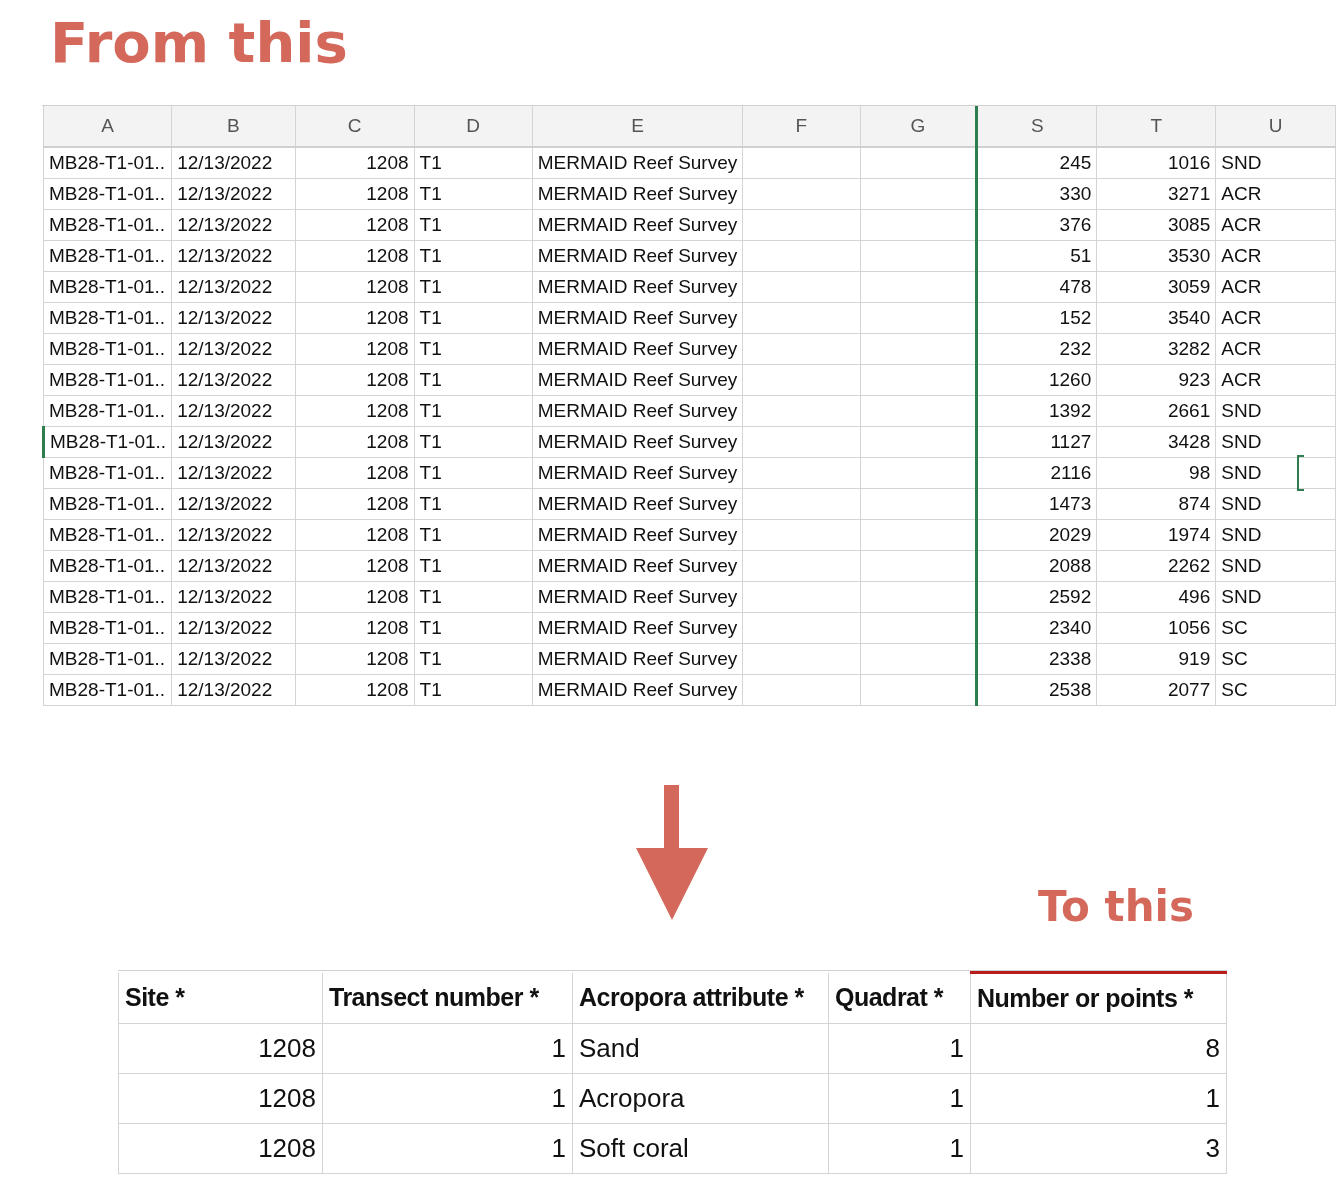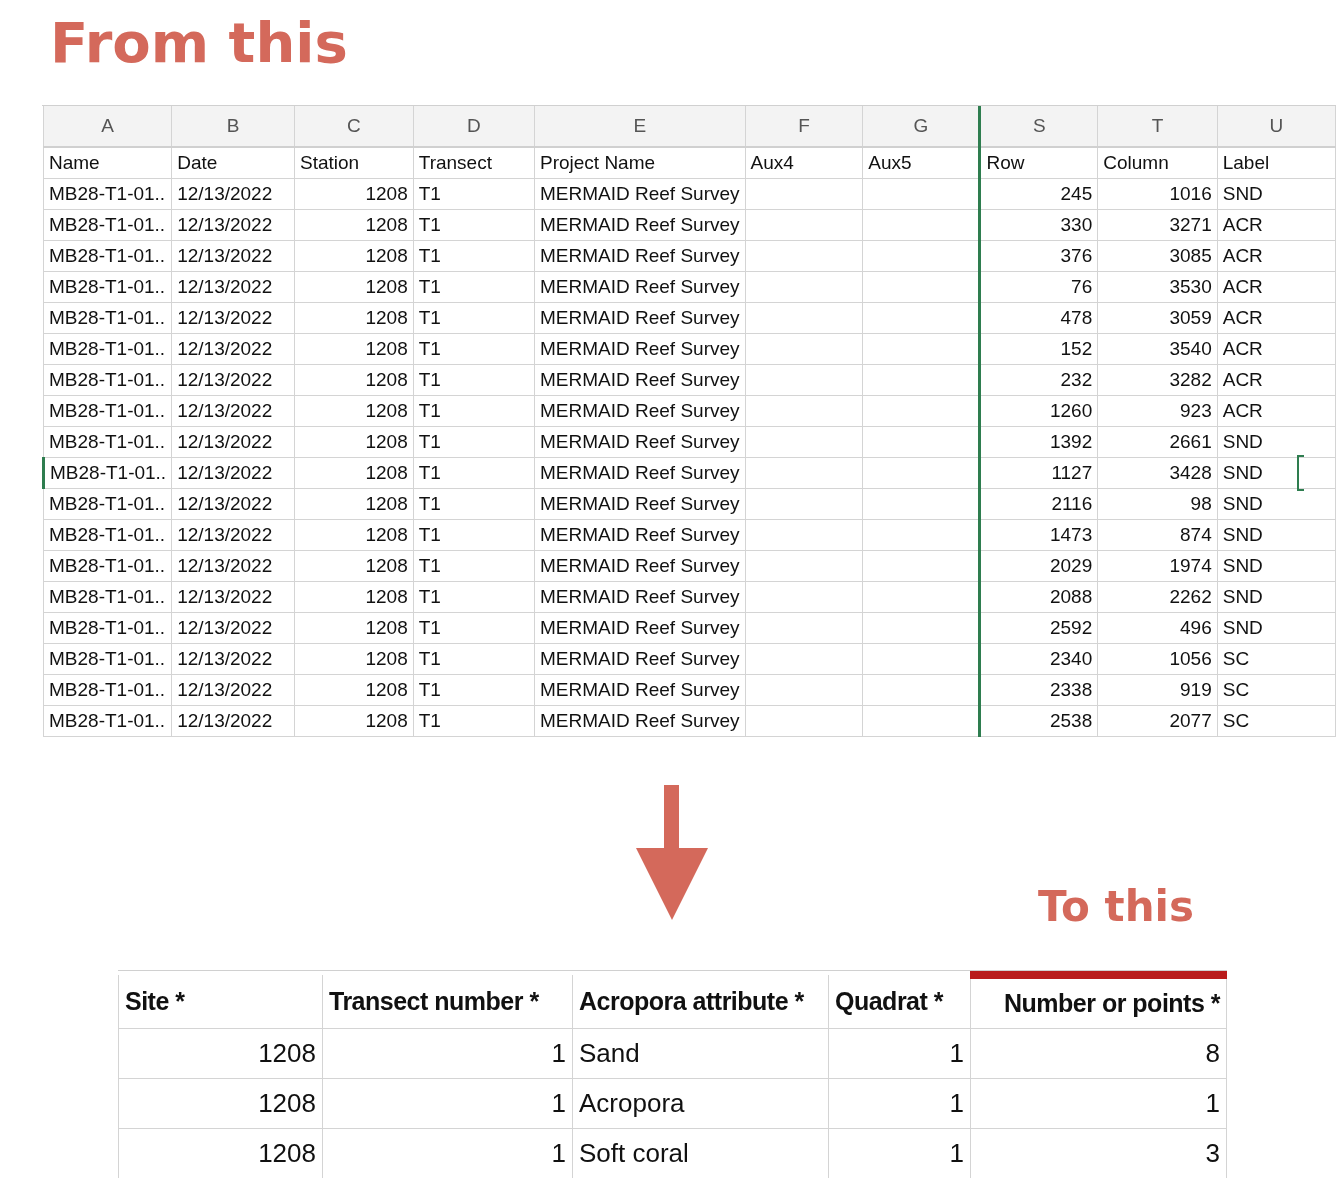--- a/index.html
+++ b/index.html
@@ -24,21 +24,21 @@
   
   .arrow { position:absolute; left:636px; top:785px; width:72px; height:135px; }
 
   
   .target { position:absolute; left:118px; top:970px; border-top:1px solid #d0d0d0; }
   .target table { border-collapse:collapse; table-layout:fixed; font-size:26px; color:#111; font-family:"Liberation Sans", sans-serif; }
   .target td { height:41px; padding:4px 6px; border-right:1px solid #d4d4d4; border-bottom:1px solid #d4d4d4; white-space:nowrap; overflow:hidden; }
   .target tr.hdr td { font-weight:700; font-size:25px; letter-spacing:-0.5px; }
   .target td.num { text-align:right; }
   .target td.first { border-left:1px solid #d4d4d4; }
-  .target td.sel-top { border-top:8px solid #b91c1c;text-align:right; }
+  .target td.sel-top { border-top:3px solid #b91c1c; }
 </style>
 </head>
 <body>
 
 <div class="title title-from">From this</div>
 
 <div class="sheet">
   <table>
     <colgroup>
       <col style="width:126px">
@@ -60,32 +60,20 @@
         <th>D</th>
         <th>E</th>
         <th>F</th>
         <th>G</th>
         <th class="freeze">S</th>
         <th>T</th>
         <th>U</th>
       </tr>
     </thead>
     <tbody id="src-body">
-      <tr class="hdr">
-        <td class="first">Name</td>
-        <td>Date</td>
-        <td>Station</td>
-        <td>Transect</td>
-        <td class="clip" style="overflow:hidden;">Project Name</td>
-        <td>Aux4</td>
-        <td>Aux5</td>
-        <td class="freeze">Row</td>
-        <td>Column</td>
-        <td>Label</td>
-      </tr>
     <tr>
           <td class="first">MB28-T1-01..</td>
           <td>12/13/2022</td>
           <td class="num">1208</td>
           <td>T1</td>
           <td style="overflow: visible;">MERMAID Reef Survey</td>
           <td></td>
           <td></td>
           <td class="num freeze">245</td>
           <td class="num">1016</td>
@@ -116,21 +104,21 @@
           <td>ACR</td>
         </tr>
         <tr>
           <td class="first">MB28-T1-01..</td>
           <td>12/13/2022</td>
           <td class="num">1208</td>
           <td>T1</td>
           <td style="overflow: visible;">MERMAID Reef Survey</td>
           <td></td>
           <td></td>
-          <td class="num freeze">76</td>
+          <td class="num freeze">51</td>
           <td class="num">3530</td>
           <td>ACR</td>
         </tr>
         <tr>
           <td class="first">MB28-T1-01..</td>
           <td>12/13/2022</td>
           <td class="num">1208</td>
           <td>T1</td>
           <td style="overflow: visible;">MERMAID Reef Survey</td>
           <td></td>

